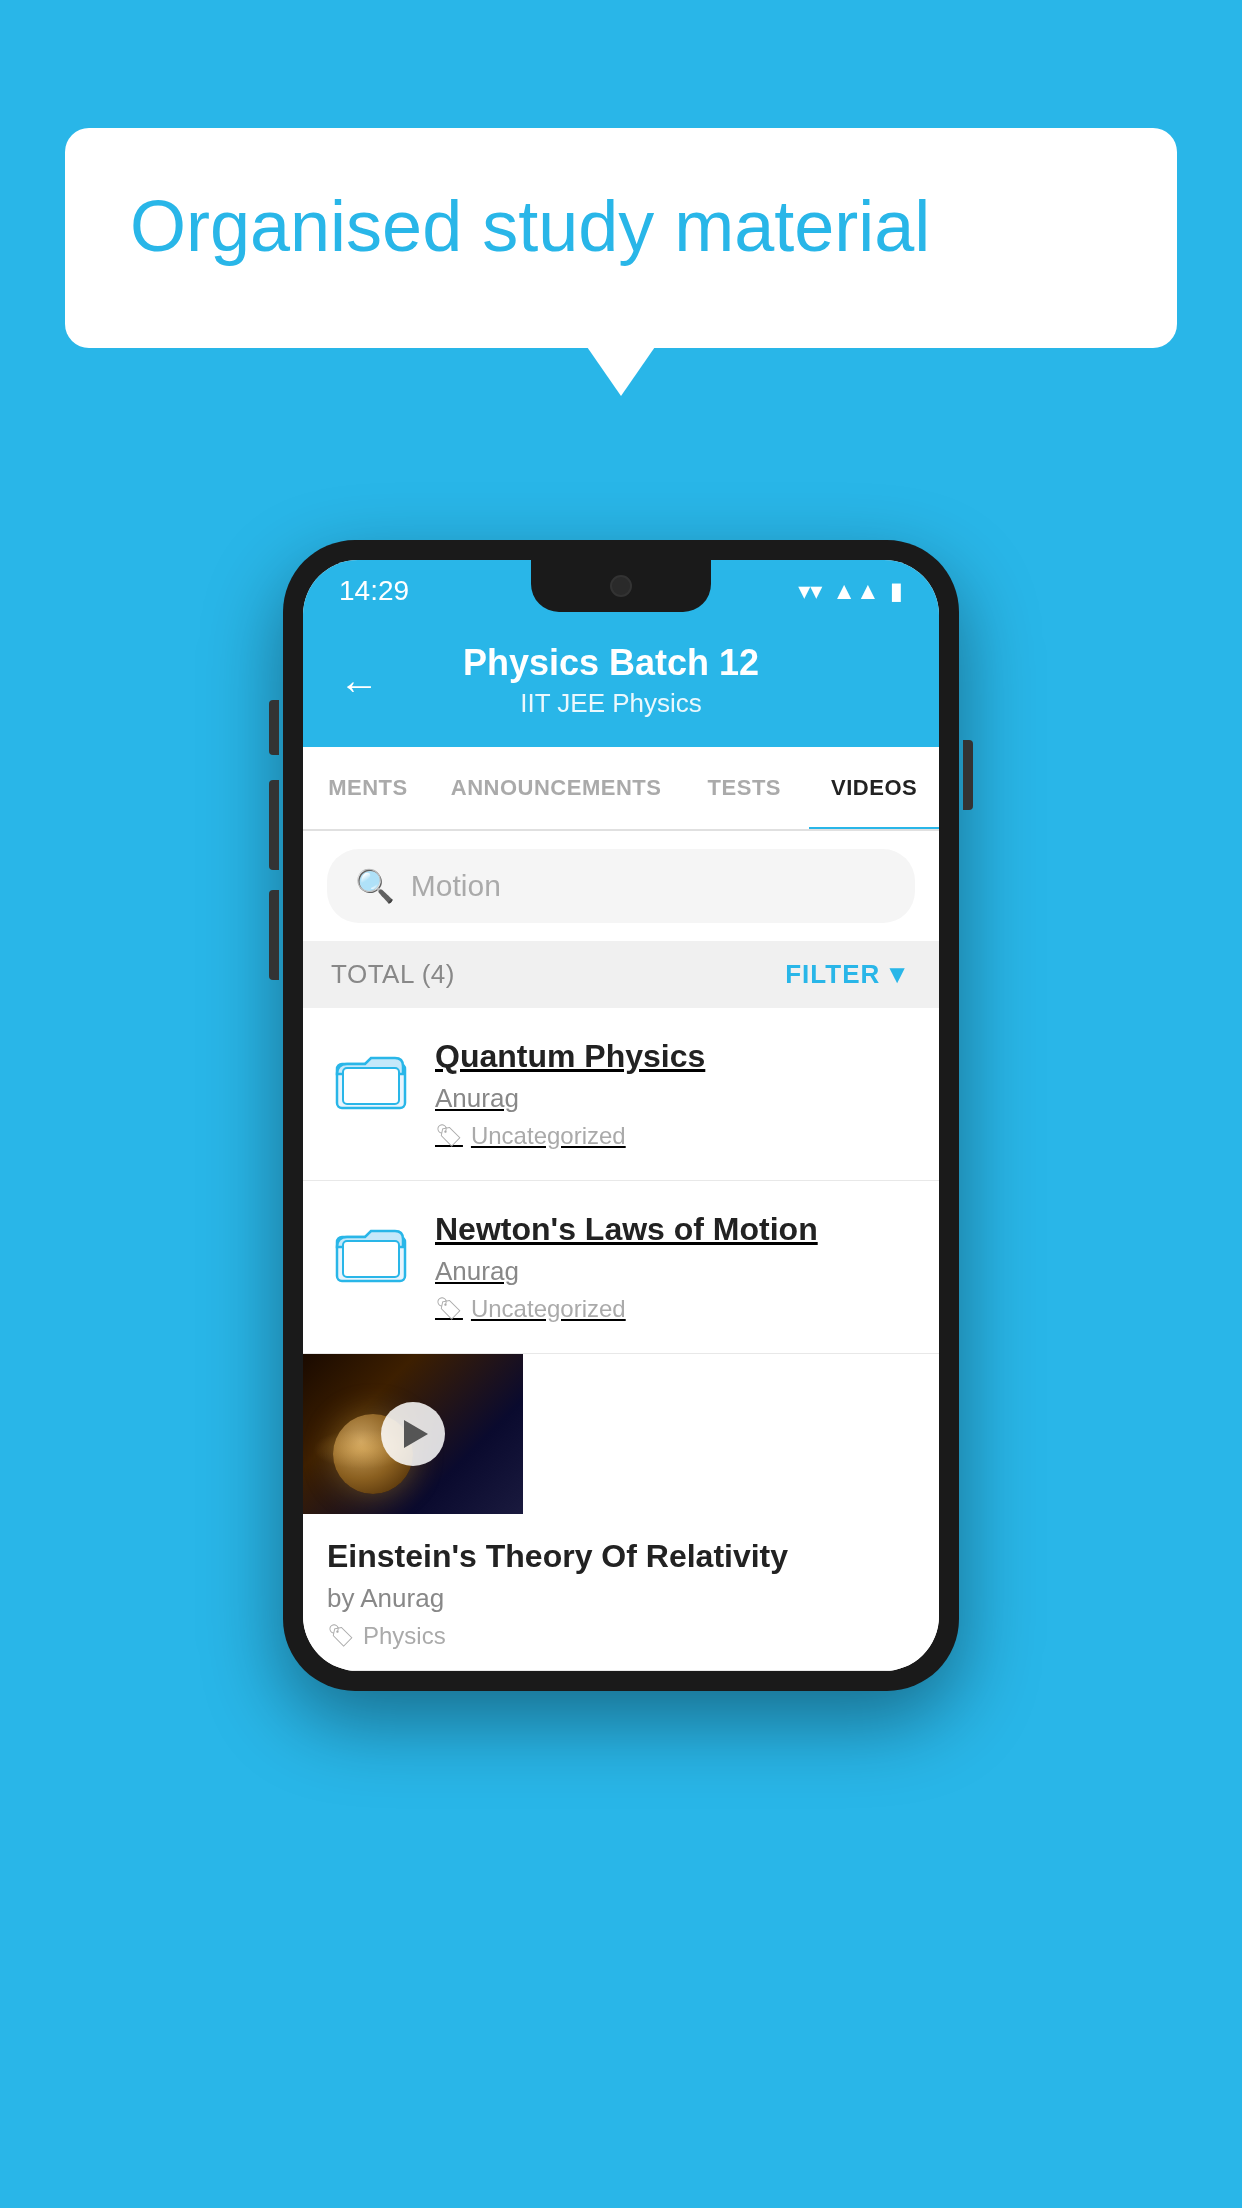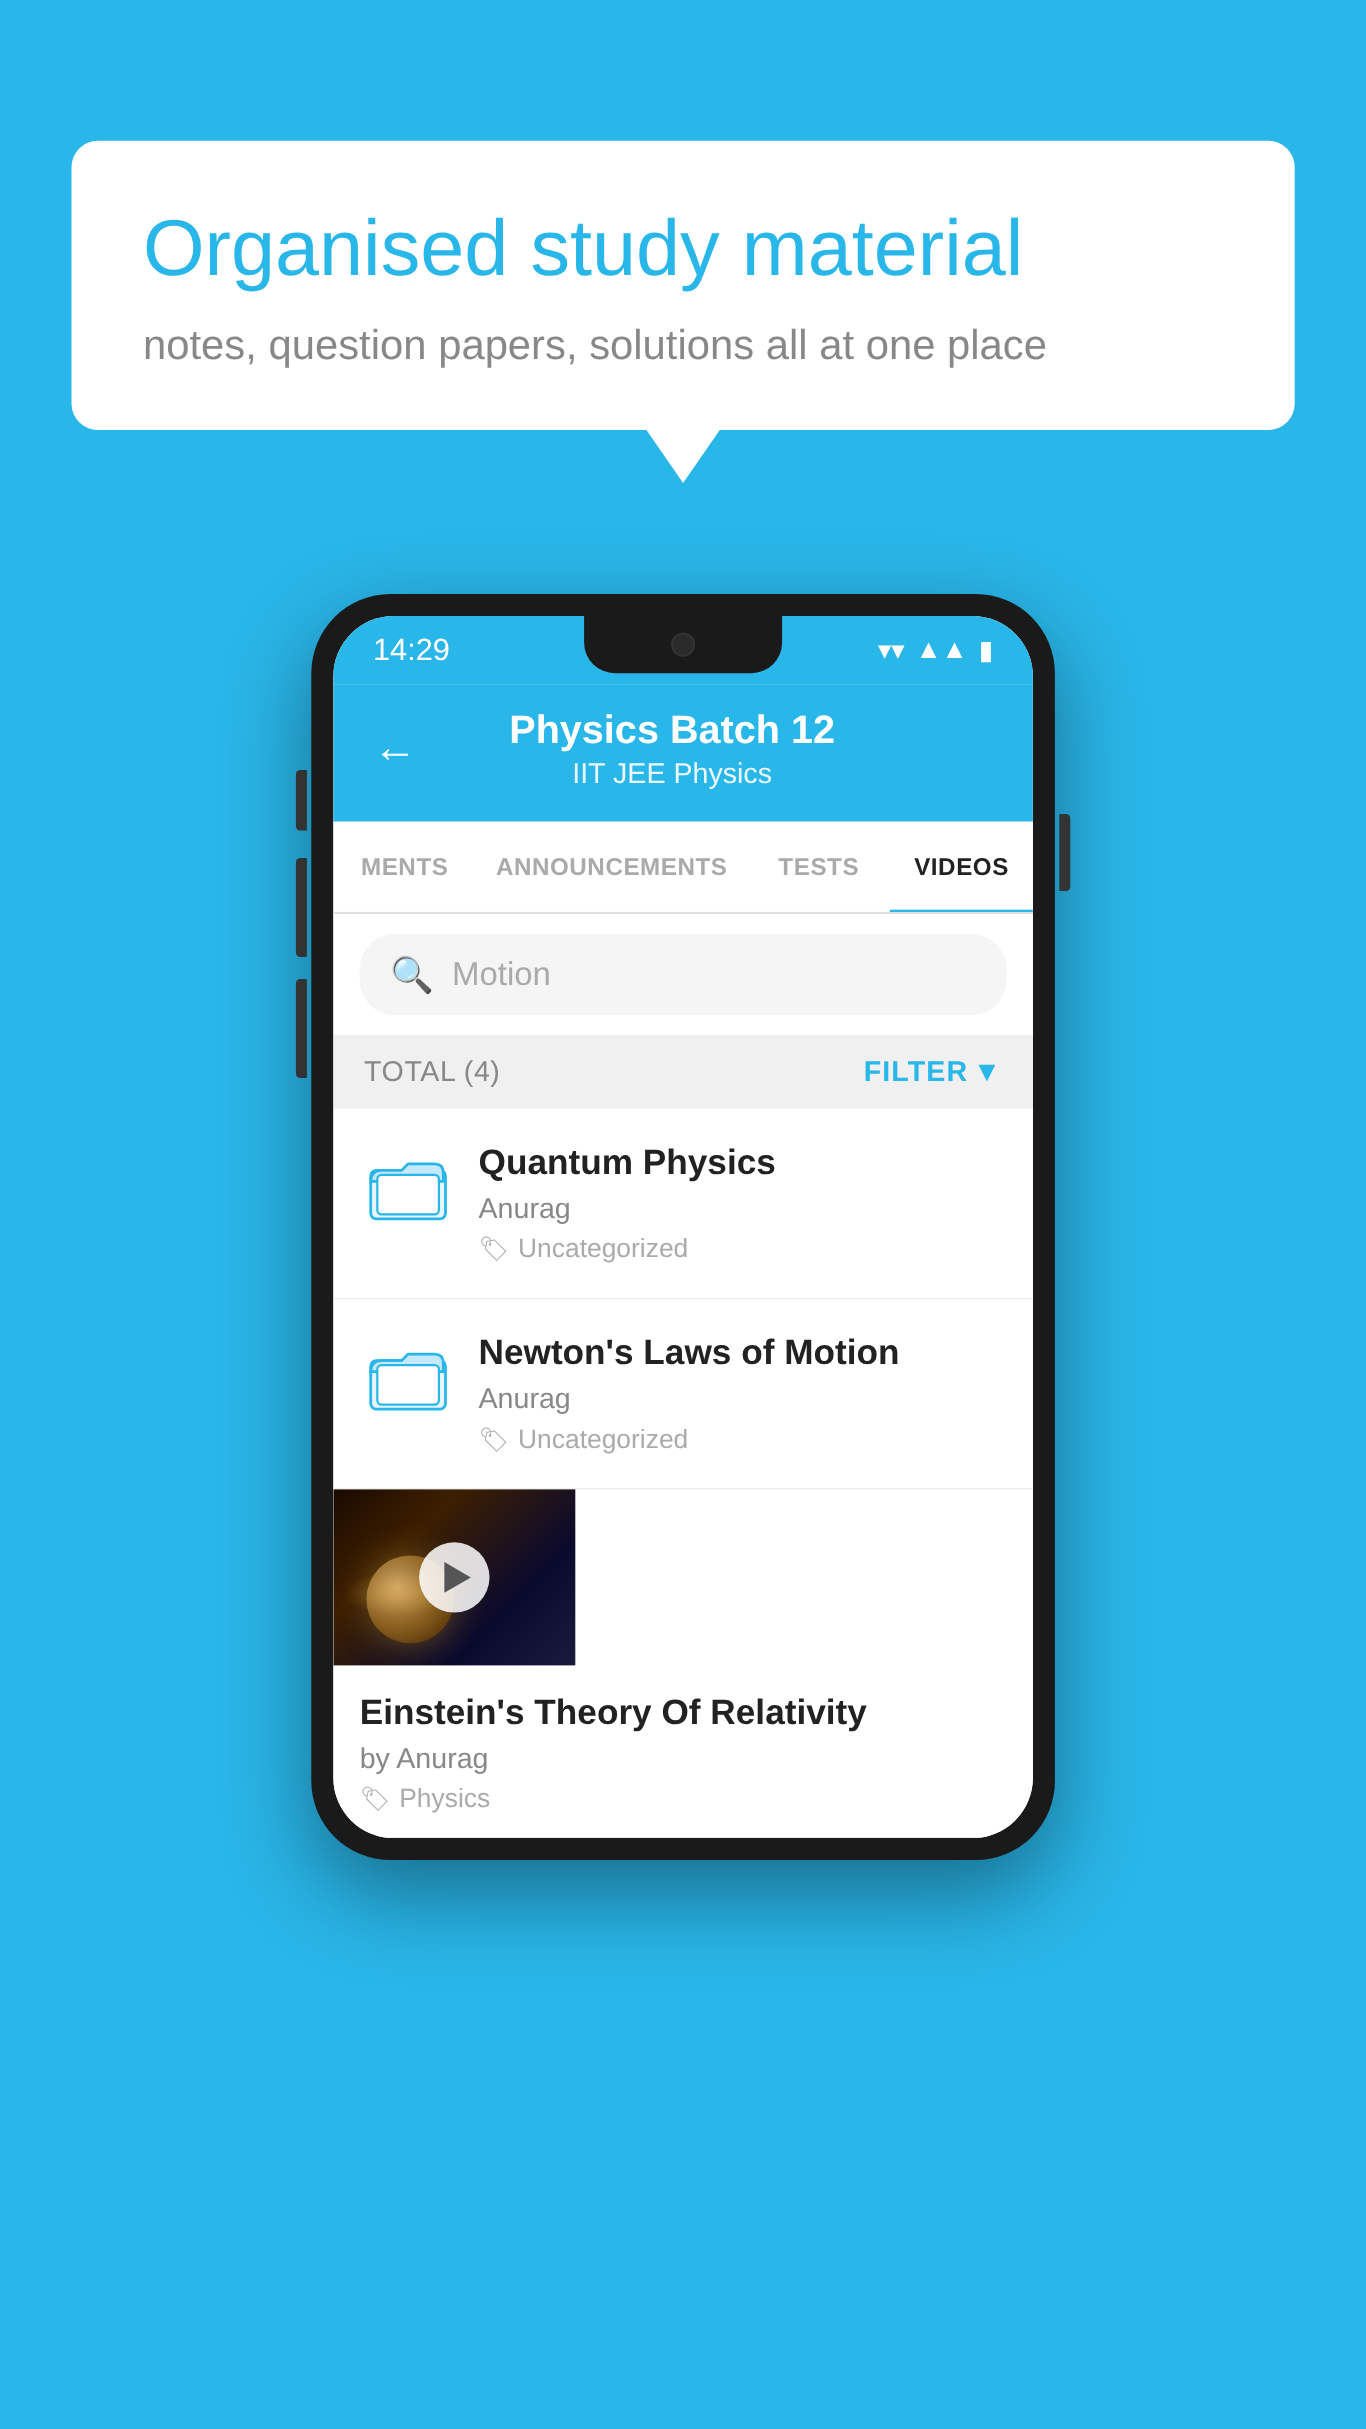--- a/index.html
+++ b/index.html
@@ -278,20 +278,21 @@
     }
 
     
     .folder-icon-svg {
       width: 72px;
       height: 64px;
     }
 
     .item-content {
       flex: 1;
+      text-decoration: underline;
     }
 
     .item-title {
       font-size: 32px;
       font-weight: 600;
       color: #222;
       margin-bottom: 8px;
     }
 
     .item-author {
@@ -420,21 +421,20 @@
       background: #333;
       border-radius: 4px 0 0 4px;
     }
   </style>
 </head>
 <body>
 
 <div class="speech-bubble-container">
   <div class="speech-bubble">
     <div class="speech-bubble-title">Organised study material</div>
-    <div class="speech-bubble-subtitle">notes, question papers, solutions all at one place</div>
   </div>
 </div>
 
 <div class="phone-wrapper">
   <div class="phone-outer">
 
     <div class="phone-side-btn-right"></div>
     <div class="phone-side-btn-left-1"></div>
     <div class="phone-side-btn-left-2"></div>
     <div class="phone-side-btn-left-3"></div>

